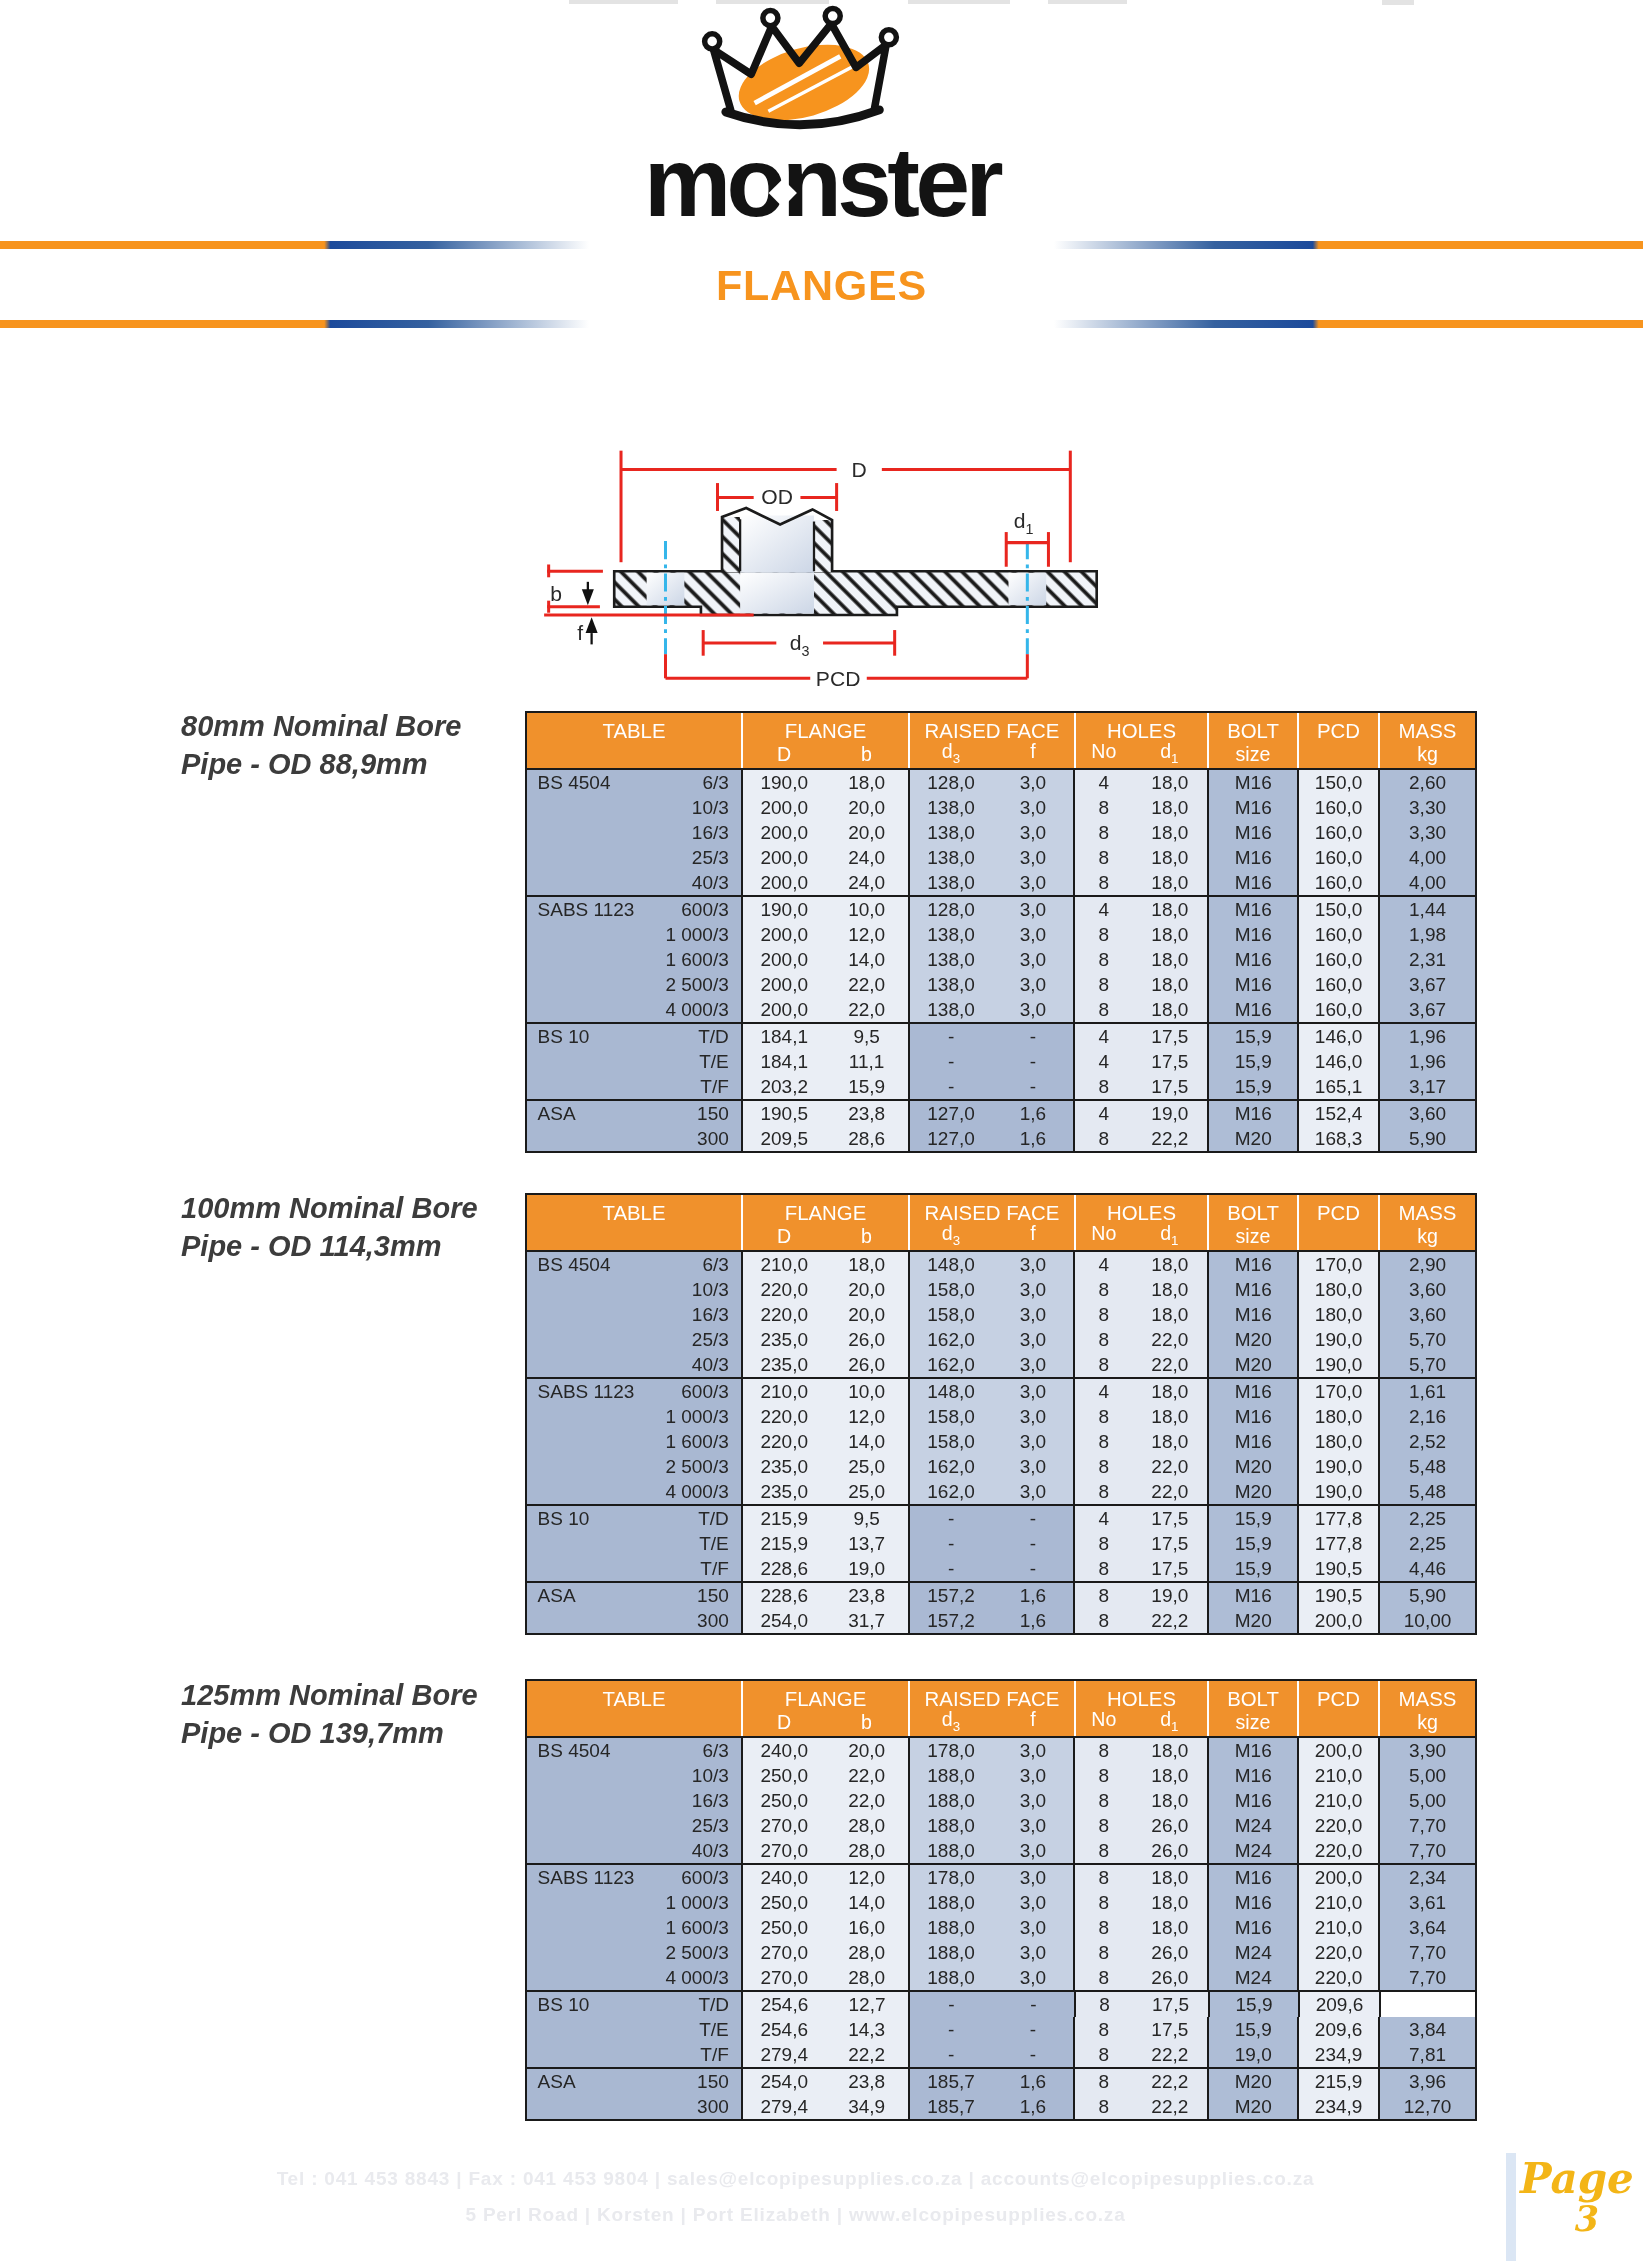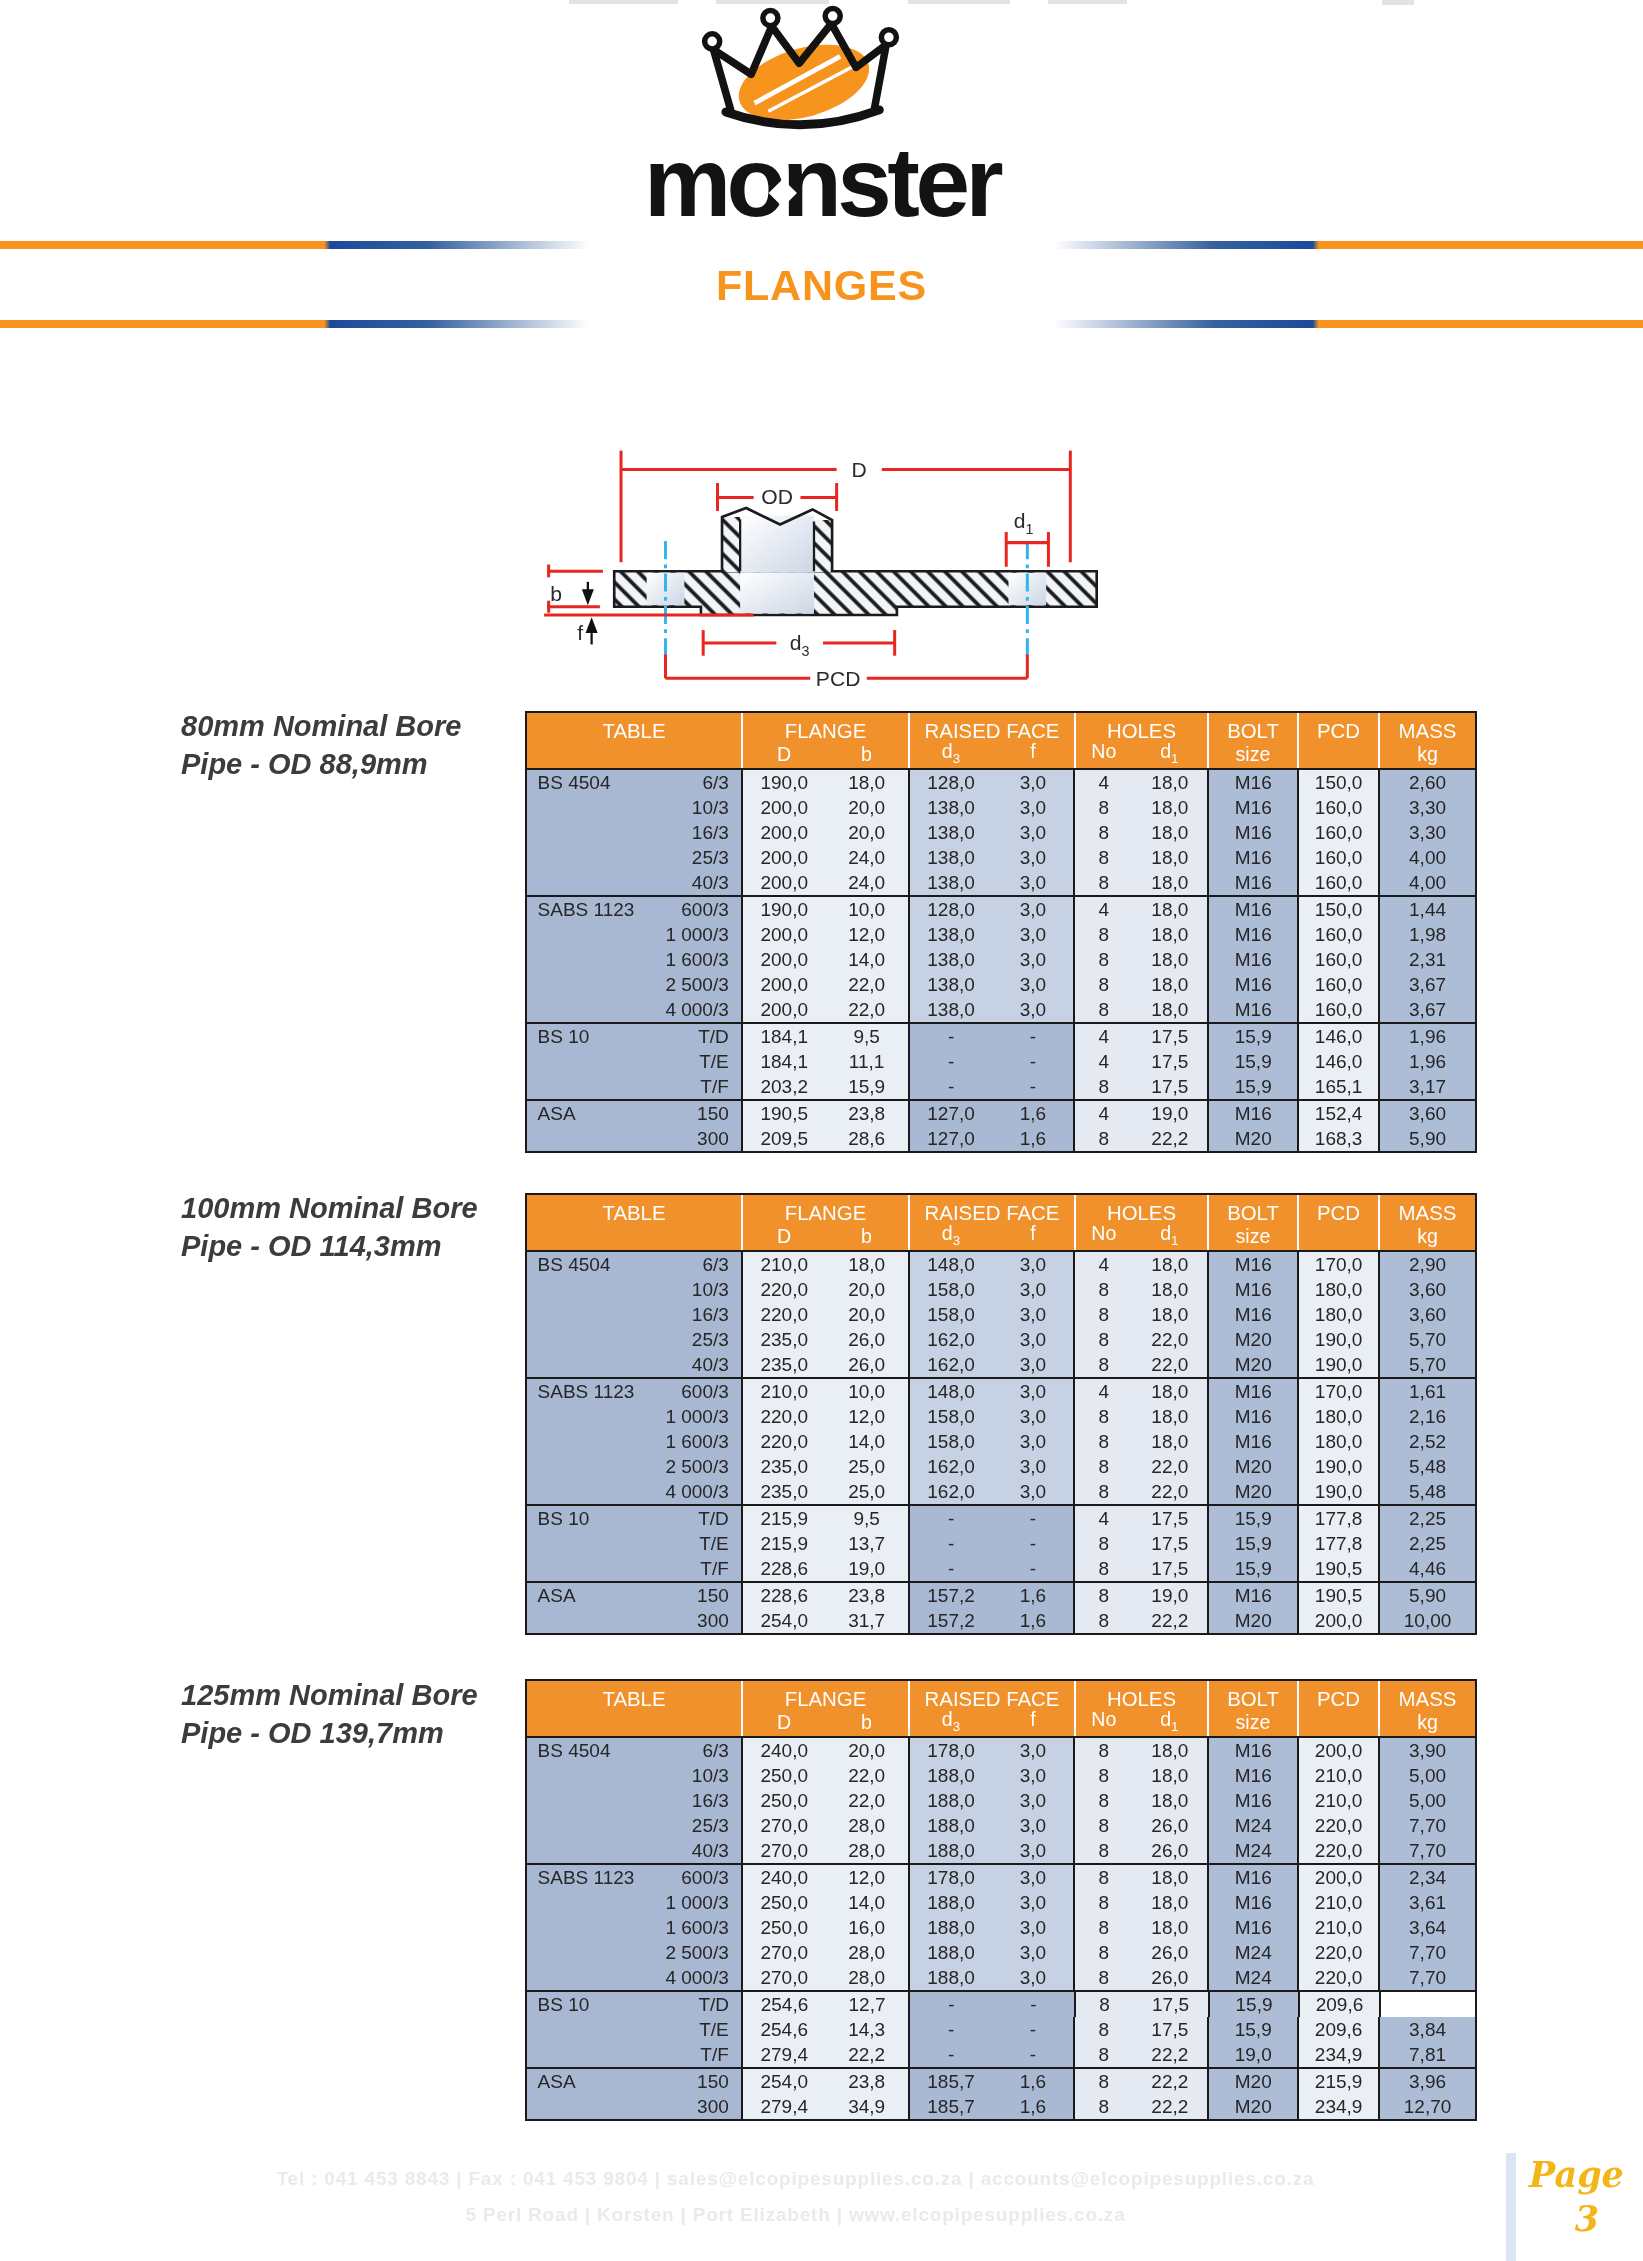--- a/index.html
+++ b/index.html
@@ -53,21 +53,21 @@
   .sec.rfdark .c-d3,.sec.rfdark .c-f{background:#aab9d3;}
   .c-no,.c-d1{background:#e4e9f2;}
   .c-size,.c-mass{background:#aebdd6;}
 
   
   .footer-line{position:absolute;left:87px;width:1417px;text-align:center;
                color:#e9eaee;font-weight:bold;font-size:19px;letter-spacing:0.8px;}
   .page-bar{position:absolute;left:1506px;top:2153px;width:9.8px;height:109px;background:#dbe6f4;}
   .page-word{position:absolute;left:1520px;top:2154px;width:113px;text-align:center;
              font-family:"DejaVu Serif",serif;font-style:italic;font-weight:bold;
-             font-size:35px;color:#f3b517;}
+             font-size:42px;color:#f3b517;}
   .page-num{position:absolute;left:1542px;top:2198px;width:90px;text-align:center;
             font-family:"DejaVu Serif",serif;font-style:italic;font-weight:bold;
             font-size:35px;color:#f3b517;}
 </style>
 </head>
 <body>
 
 <div class="page">
 
   <div class="topmark" style="left:569px;top:0;width:109px;height:3.8px;"></div>

